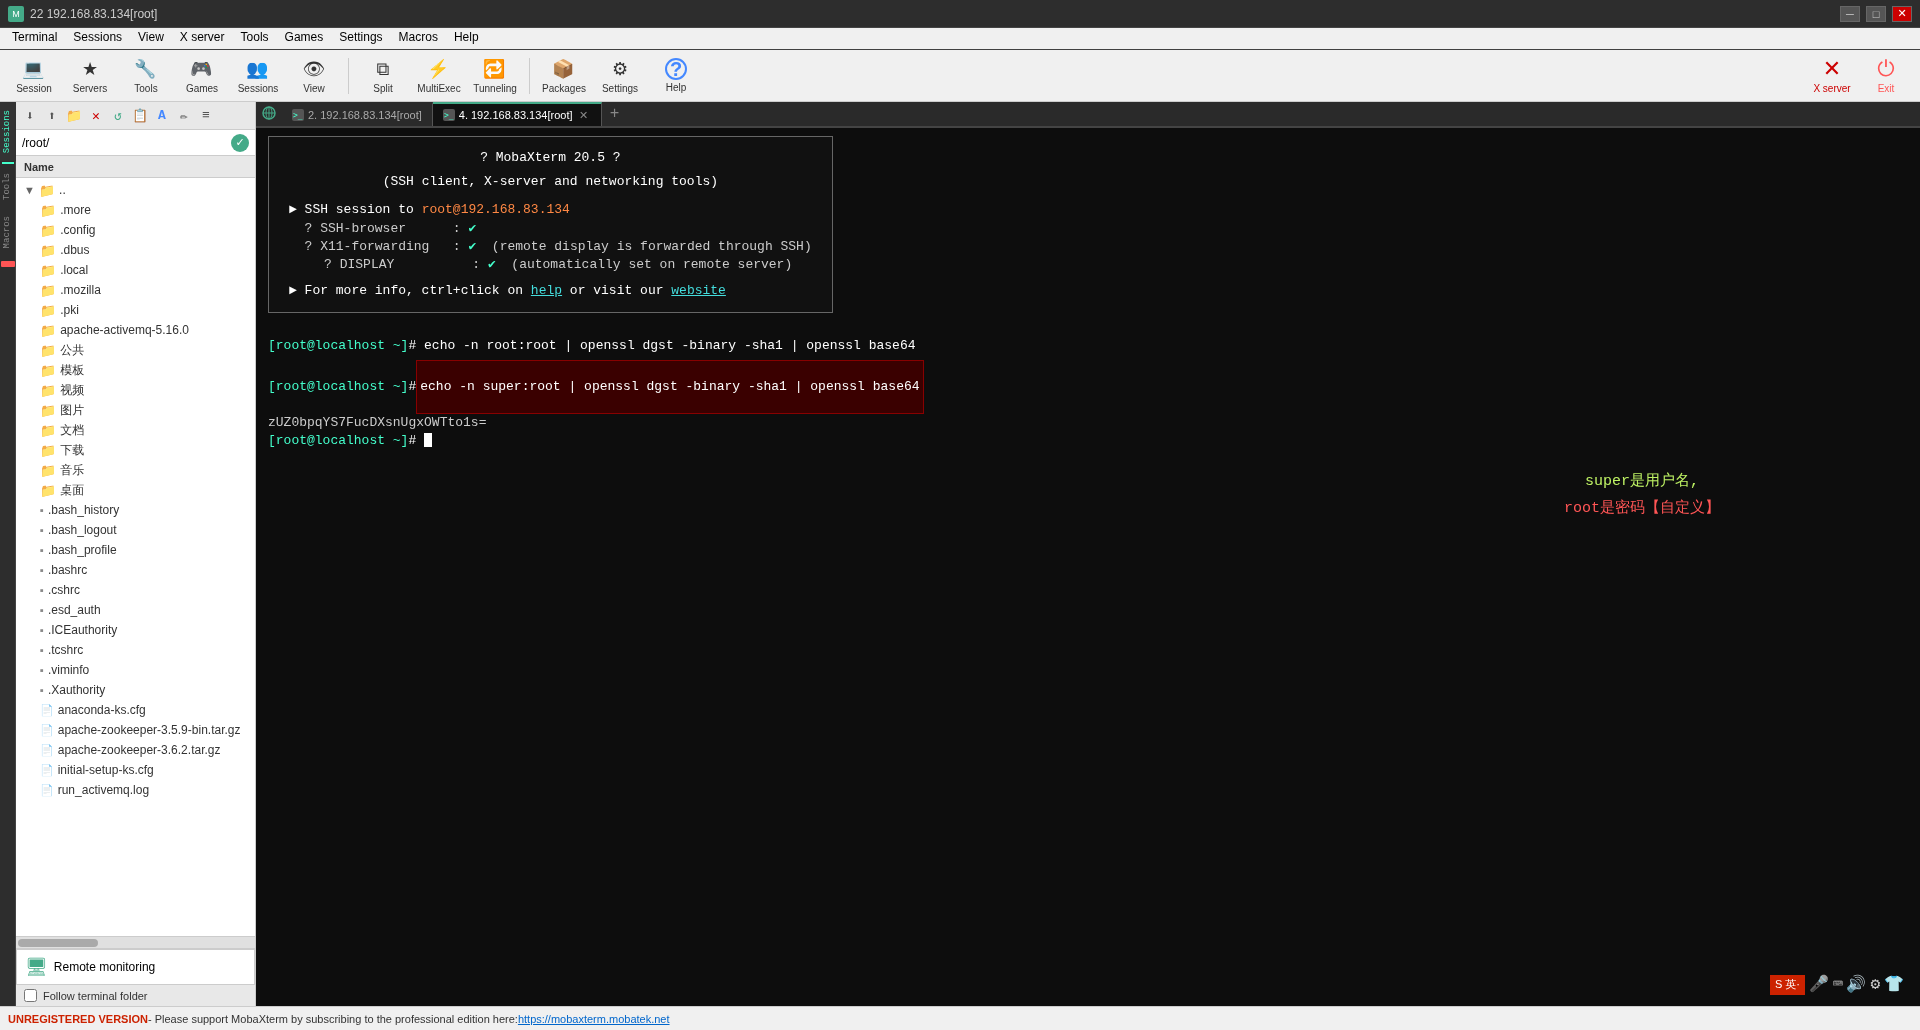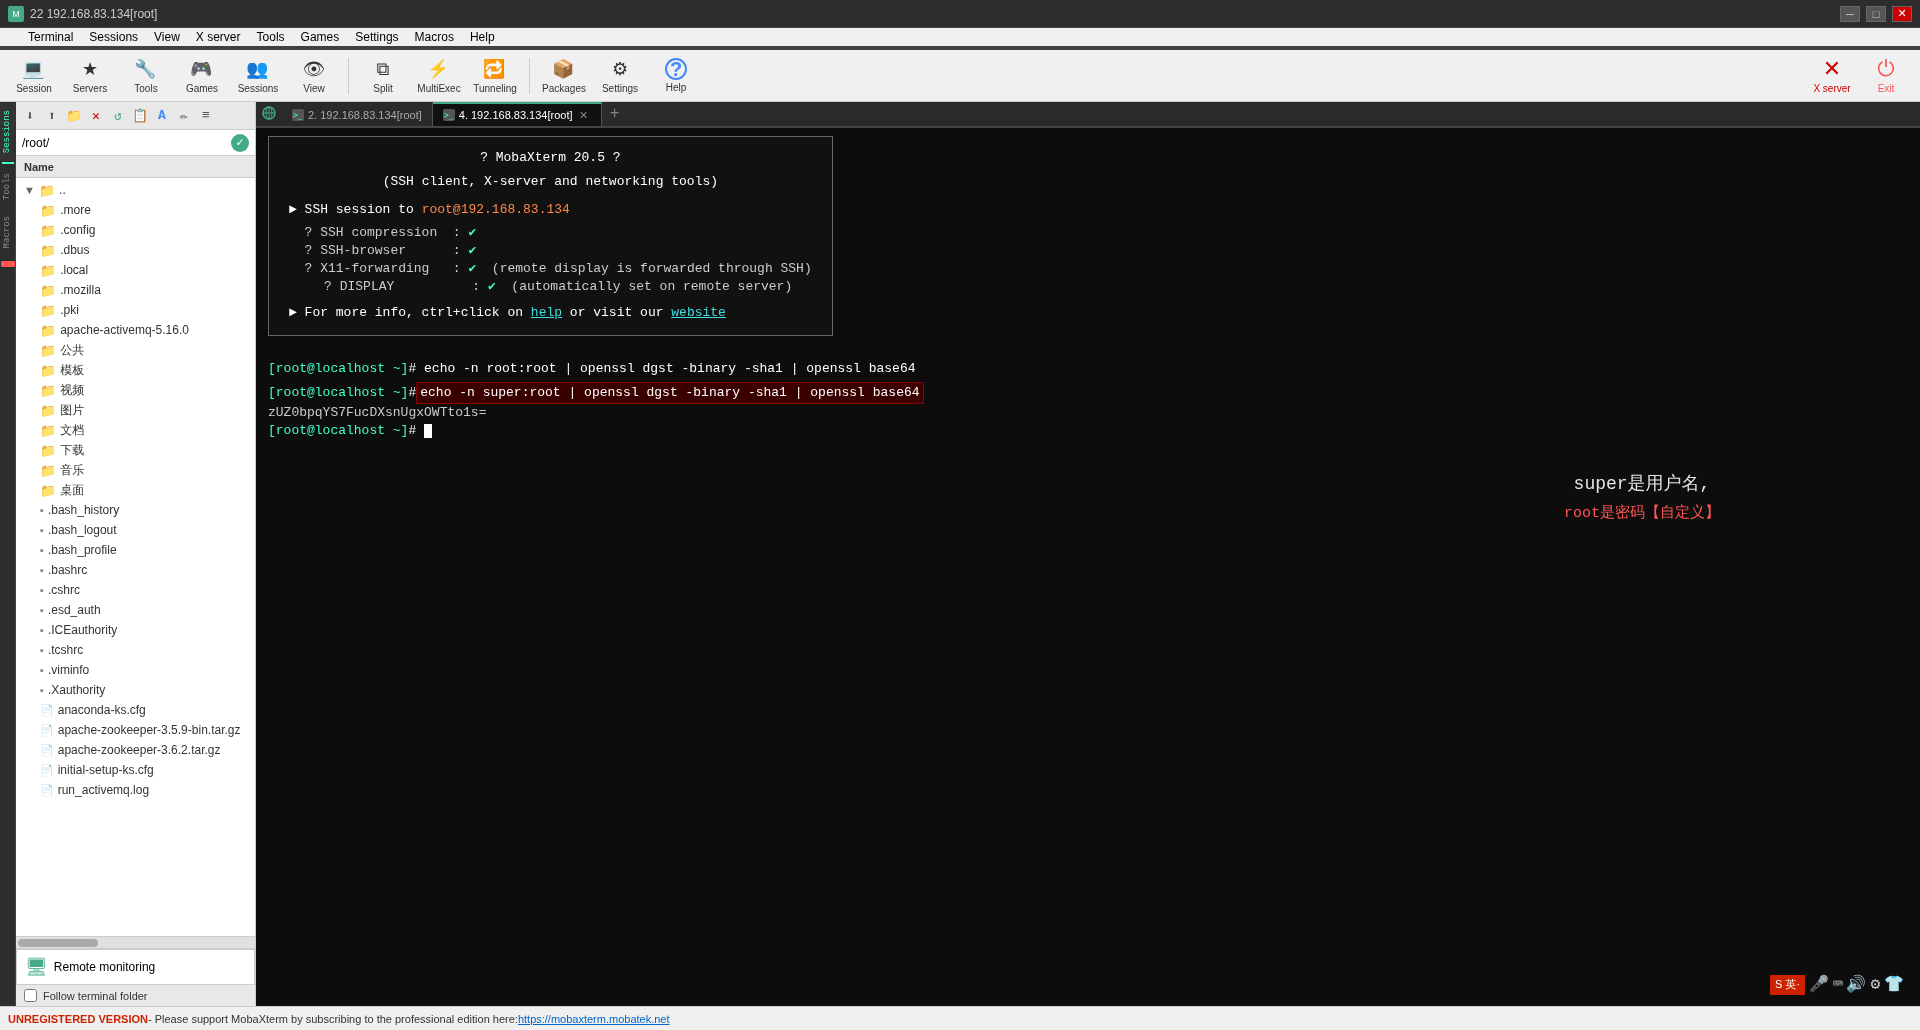--- a/index.html
+++ b/index.html
@@ -46,22 +46,22 @@
       display: flex; align-items: center; justify-content: center;
       font-family: Arial, sans-serif;
     }
 
     
     .menu-bar {
       background: #f0f0f0;
       height: 22px;
       display: flex;
       align-items: flex-start;
-      padding: 0 20px;
-      border-bottom: 4px solid #404040;
+      padding: 0 4px;
+      border-bottom: 1px solid #404040;
       font-family: Arial, sans-serif;
       font-size: 12px;
       color: #000;
     }
     .menu-item {
       padding: 2px 8px;
       cursor: pointer;
     }
 
     
@@ -651,23 +651,20 @@
         <div class="tab-add">+</div>
       </div>
 
       <div class="terminal-content" style="position:relative;">
         
         <div class="welcome-box">
           <div class="welcome-title" style="color:#fff;">? MobaXterm 20.5 ?</div>
           <div class="welcome-subtitle" style="color:#fff;">(SSH client, X-server and networking tools)</div>
           <div style="margin-top:8px;">
             <span style="color:#fff;">► SSH session to </span><span style="color:#f84;">root@192.168.83.134</span>
-          </div>
-          <div style="color:#ccc; margin-top:4px;">
-            &nbsp;&nbsp;? SSH compression &nbsp;: <span style="color:#4fc;">✔</span>
           </div>
           <div style="color:#ccc;">
             &nbsp;&nbsp;? SSH-browser &nbsp;&nbsp;&nbsp;&nbsp; : <span style="color:#4fc;">✔</span>
           </div>
           <div style="color:#ccc;">
             &nbsp;&nbsp;? X11-forwarding &nbsp; : <span style="color:#4fc;">✔</span>&nbsp; (remote display is forwarded through SSH)
           </div>
           <div style="color:#ccc; margin-bottom:8px;text-align:center;">
             &nbsp;&nbsp;? DISPLAY &nbsp;&nbsp;&nbsp;&nbsp;&nbsp;&nbsp;&nbsp;&nbsp; : <span style="color:#4fc;">✔</span>&nbsp; (automatically set on remote server)
           </div>
@@ -681,33 +678,33 @@
 
           
           <div style="margin-top:4px;">
             <span style="color:#4fc;">[root@localhost ~]</span><span style="color:#fff;"># </span><span style="color:#fff;">echo -n root:root | openssl dgst -binary -sha1 | openssl base64</span>
           </div>
 
           
           <div style="margin-top:4px; display:inline-flex; align-items:center;">
             <span style="color:#4fc;">[root@localhost ~]</span>
               <span style="color:#fff;"># </span>
-              <span style="background:#3a0000; border:1px solid #800; padding:1px 3px; color:#fff;">echo -n super:root | openssl dgst -binary -sha1 | openssl base64</span>
+              <span style="background:#3a0000; border:1px solid #800; padding:17px 3px; color:#fff;">echo -n super:root | openssl dgst -binary -sha1 | openssl base64</span>
           </div>
           <div style="color:#ccc;">zUZ0bpqYS7FucDXsnUgxOWTto1s=</div>
 
           
           <div>
             <span style="color:#4fc;">[root@localhost ~]</span><span style="color:#fff;"># </span><span style="background:#fff; width:8px; height:14px; display:inline-block; vertical-align:middle;"></span>
           </div>
         </div>
 
         
         <div style="position:absolute; right:200px; top:340px; text-align:center;">
-          <div style="color:#e5e5e5; font-size:18px; line-height:1.8;">super是用户名,</div>
+          <div style="color:#bef264; font-size:15px; line-height:1.8;">super是用户名,</div>
           <div style="color:#f55; font-size:15px; line-height:1.8;">root是密码【自定义】</div>
         </div>
 
         
         <div style="position:absolute; right:16px; bottom:10px; display:flex; gap:4px; align-items:center;">
           <div style="background:#cc2200; color:white; font-size:11px; padding:2px 5px; font-family:Arial,sans-serif; cursor:pointer;">S 英·</div>
           <span style="color:#ccc; font-size:16px; cursor:pointer;">🎤</span>
           <span style="color:#ccc; font-size:16px; cursor:pointer;">⌨</span>
           <span style="color:#ccc; font-size:16px; cursor:pointer;">🔊</span>
           <span style="color:#ccc; font-size:16px; cursor:pointer;">⚙</span>

